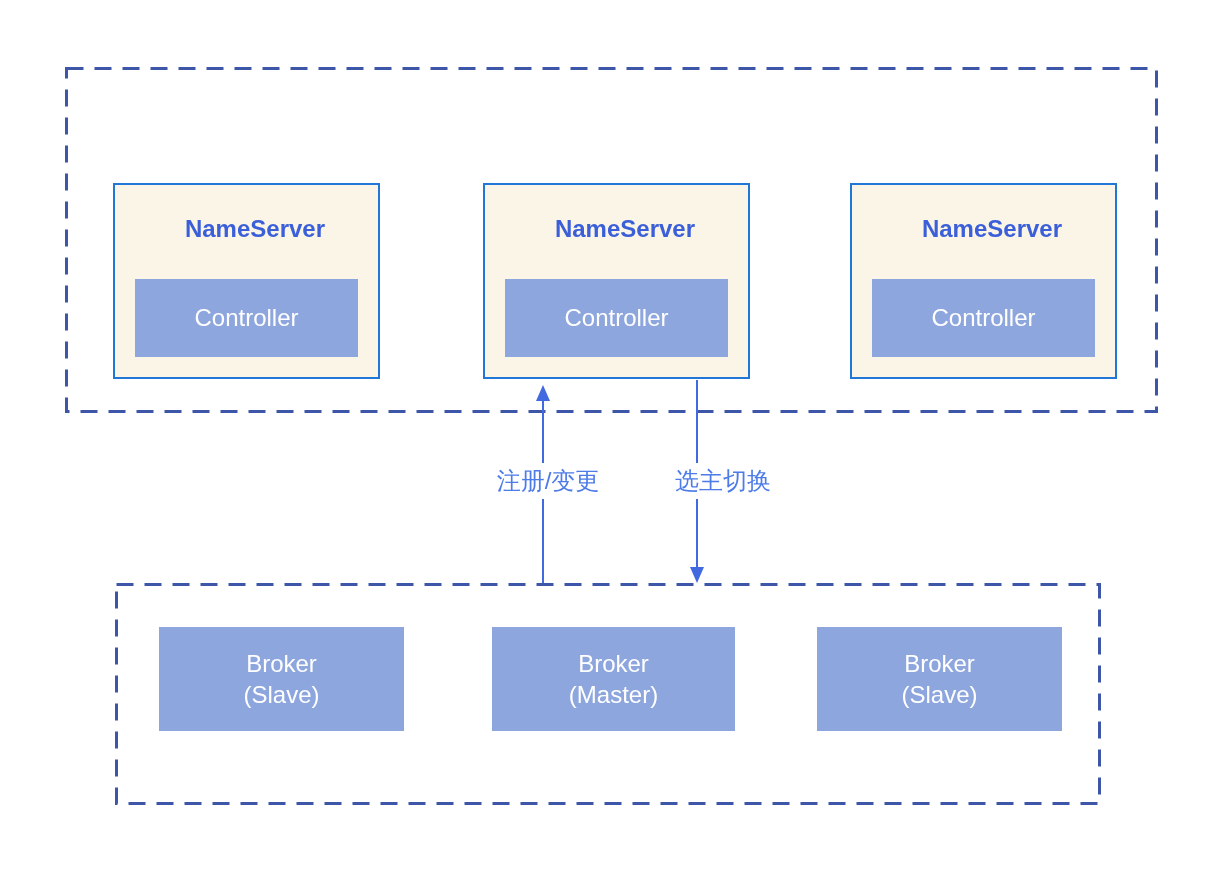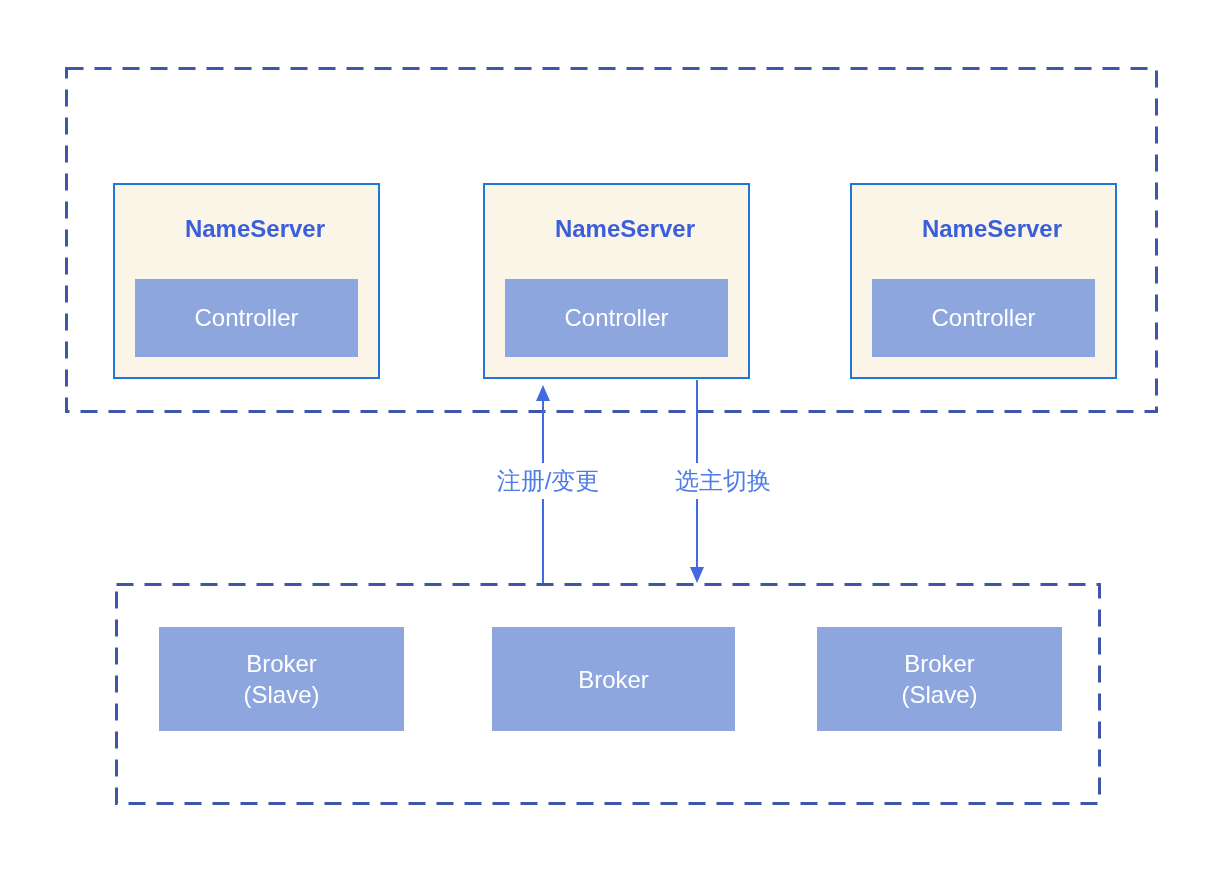--- a/index.html
+++ b/index.html
@@ -147,20 +147,21 @@
     <rect x="1.5" y="1.5" width="983" height="219" fill="none" stroke="#3D56A8" stroke-width="3" stroke-dasharray="17 11"></rect>
   </svg>
 
   <div class="broker-box" style="left:159px;">
     <span>Broker</span>
     <span>(Slave)</span>
   </div>
 
   <div class="broker-box" style="left:492px; width:243px;">
     <span>Broker</span>
+    <span>(Master)</span>
   </div>
 
   <div class="broker-box" style="left:817px;">
     <span>Broker</span>
     <span>(Slave)</span>
   </div>
 
 
 </div>
 

